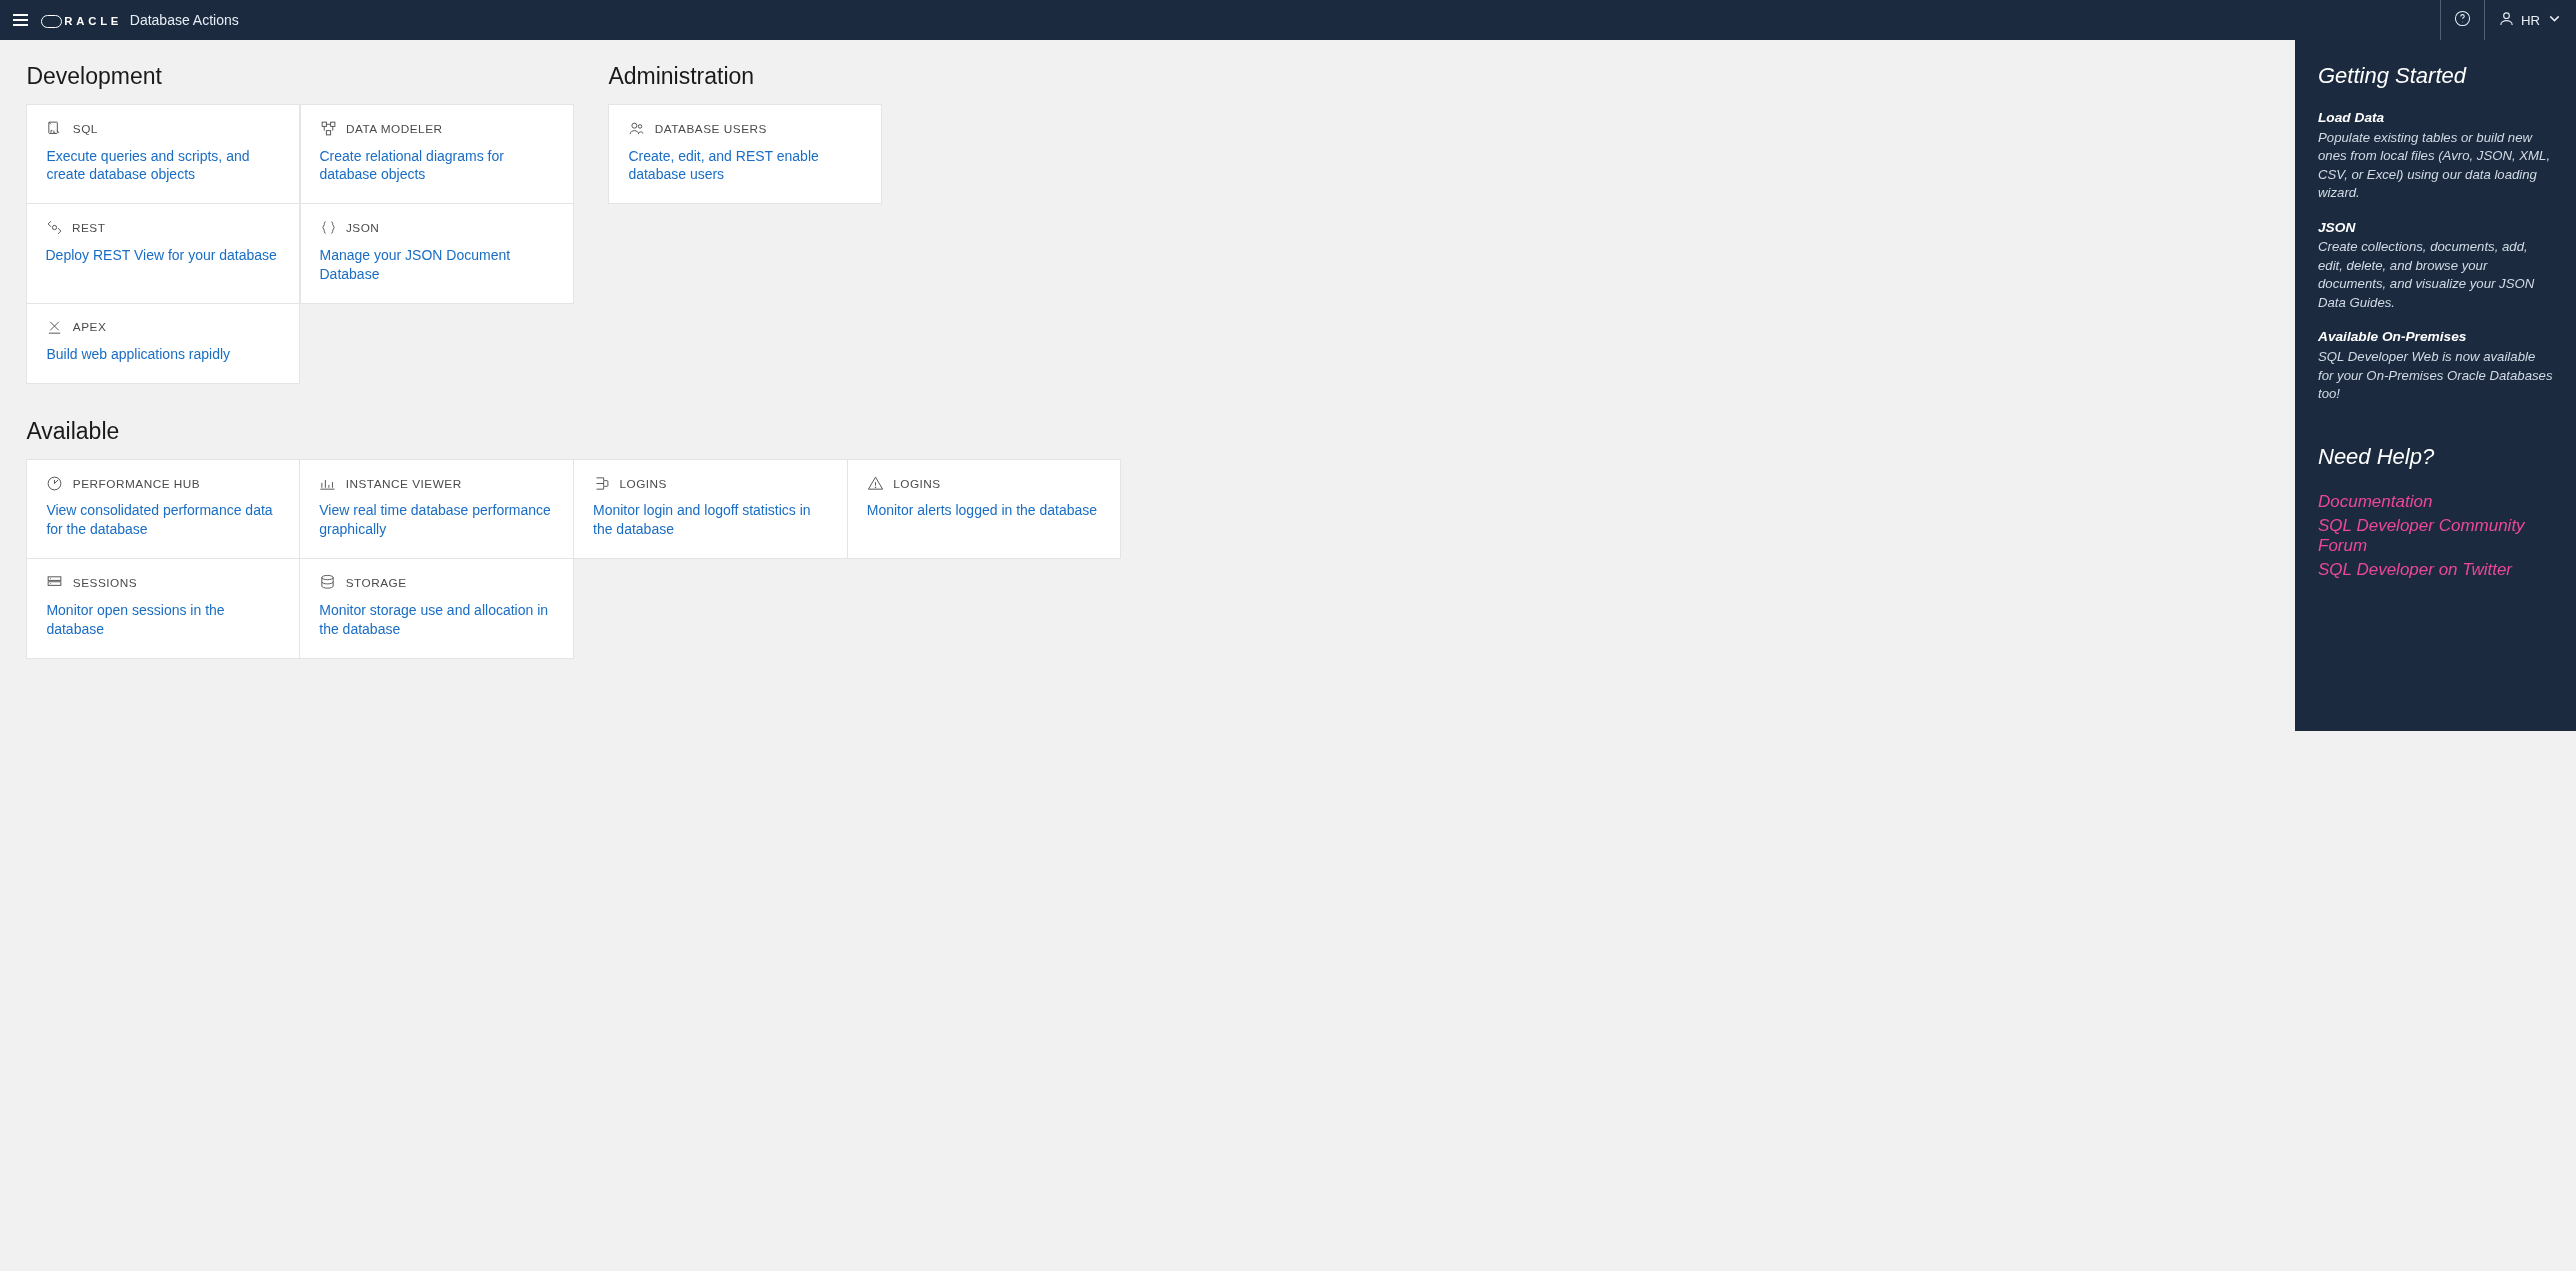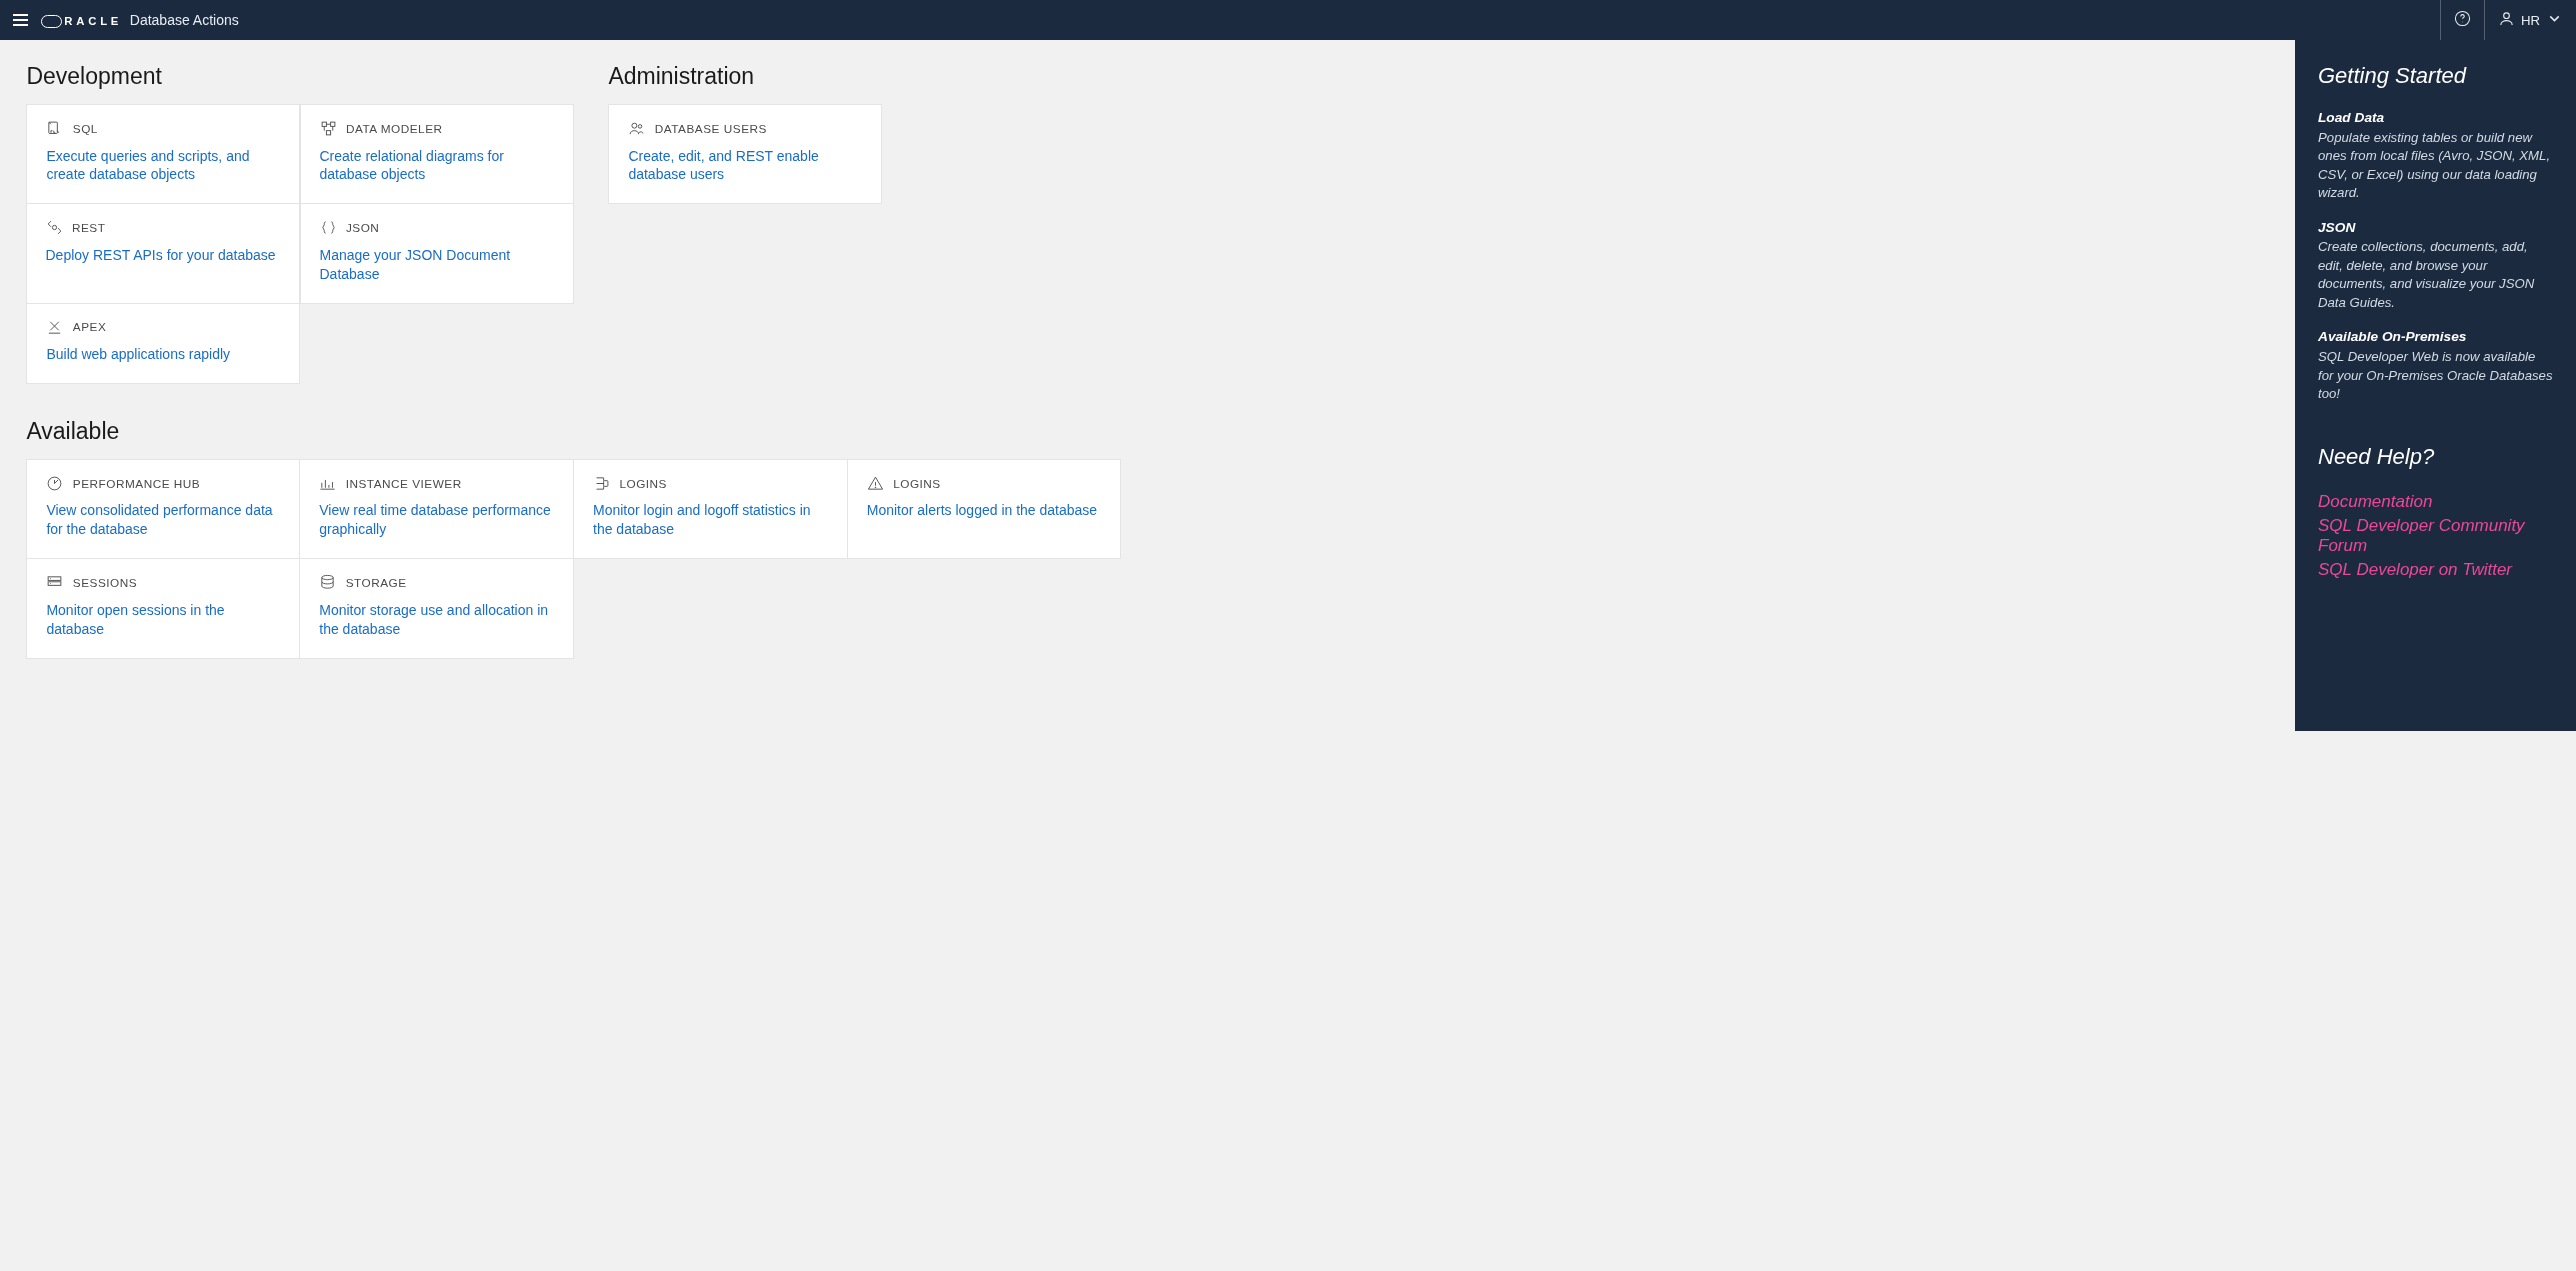--- a/index.html
+++ b/index.html
@@ -266,21 +266,21 @@
                 </div>
                 <div class="card-desc">Create relational diagrams for database objects</div>
               </div>
               <div class="card">
                 <div class="card-header">
                   <span class="card-icon"><svg viewBox="0 0 24 24">
                       <use href="#i-rest"></use>
                     </svg></span>
                   <span class="card-title">REST</span>
                 </div>
-                <div class="card-desc">Deploy REST APIs for your database</div>
+                <div class="card-desc">Deploy REST View for your database</div>
               </div>
               <div class="card">
                 <div class="card-header">
                   <span class="card-icon"><svg viewBox="0 0 24 24">
                       <use href="#i-json"></use>
                     </svg></span>
                   <span class="card-title">JSON</span>
                 </div>
                 <div class="card-desc">Manage your JSON Document Database</div>
               </div>

